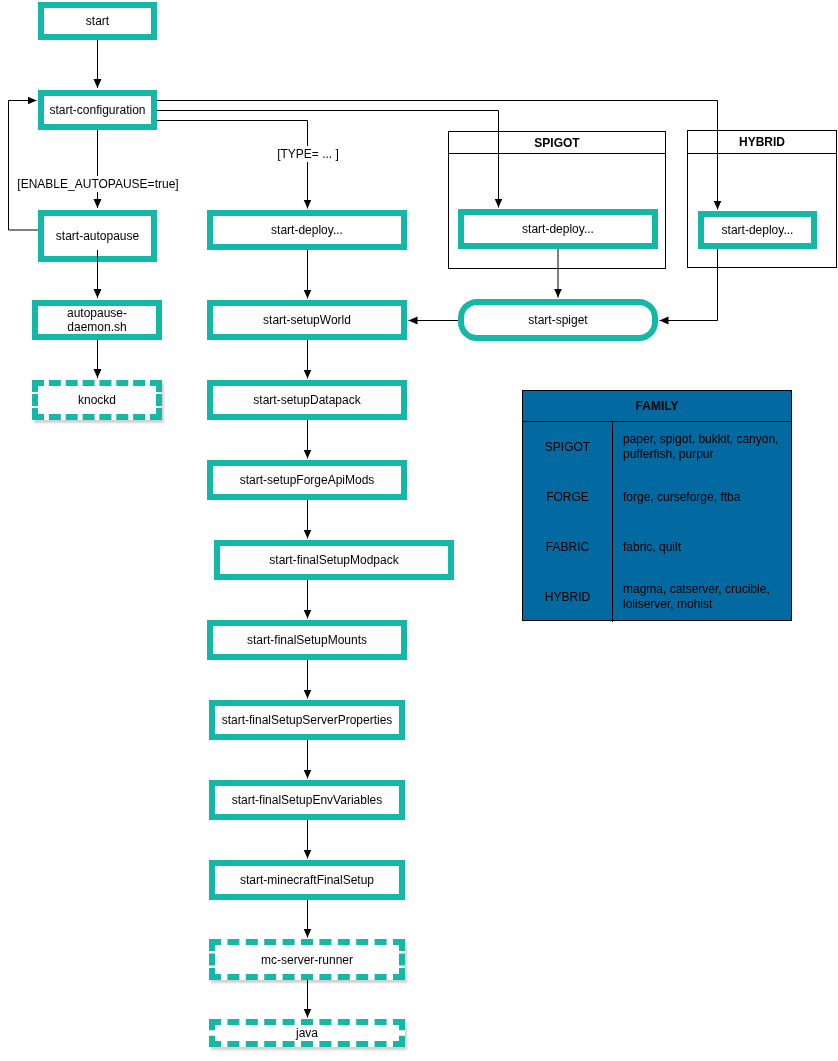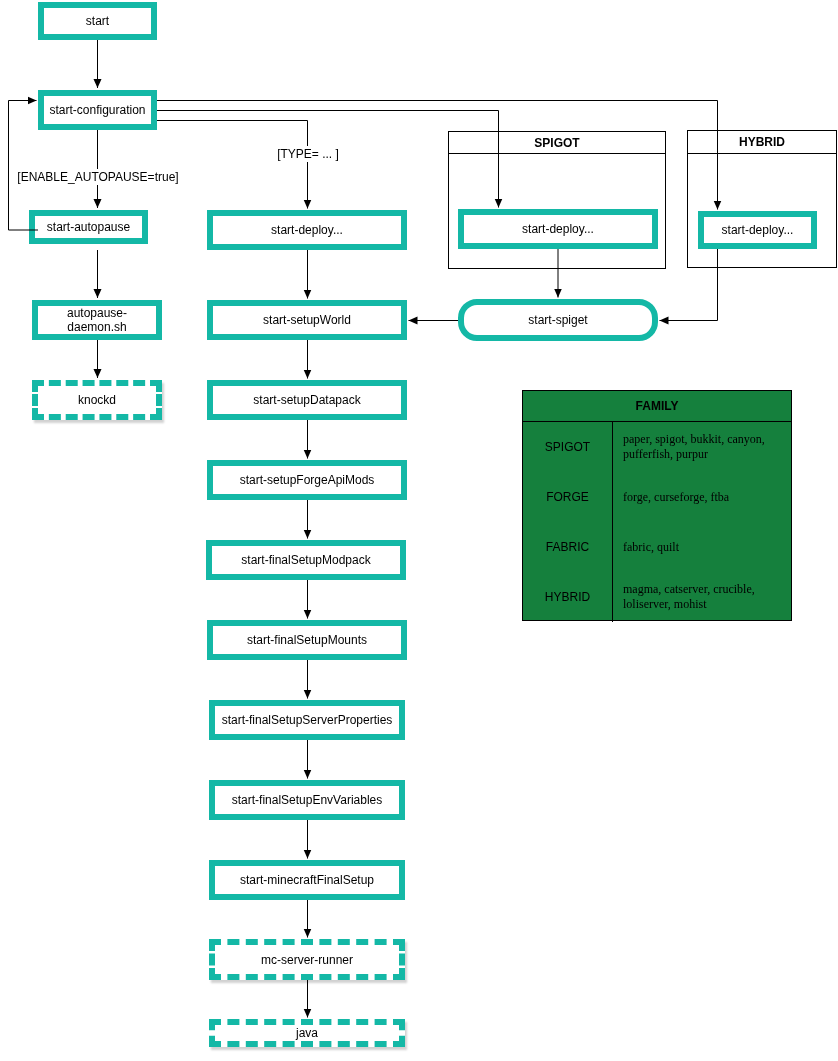--- a/index.html
+++ b/index.html
@@ -63,21 +63,21 @@
     background: #ffffff;
     font-size: 12px;
     white-space: nowrap;
     padding: 1px 3px;
     z-index: 3;
   }
   .family-table {
     position: absolute;
     box-sizing: border-box;
     border: 1px solid #000000;
-    background: #15803d;
+    background: #0369a1;
     z-index: 1;
   }
   .family-table-header {
     box-sizing: border-box;
     height: 31px;
     border-bottom: 1px solid #000000;
     display: flex;
     align-items: center;
     justify-content: center;
     font-weight: bold;
@@ -97,55 +97,54 @@
     font-size: 12px;
   }
   .family-cell-members {
     box-sizing: border-box;
     flex: 1;
     display: flex;
     align-items: center;
     font-size: 12px;
     line-height: 15px;
     padding: 0 10px;
-    font-family: Liberation Serif, serif;
   }
 </style>
 </head>
 <body>
 
 <div class="canvas">
 
   <div class="group" style="left:448px; top:131px; width:218px; height:138px;">
     <div class="group-header" style="height:22px;">SPIGOT</div>
   </div>
 
   <div class="group" style="left:687px; top:130px; width:150px; height:138px;">
     <div class="group-header" style="height:23px;">HYBRID</div>
   </div>
 
   <div class="node" style="left:38px; top:2px; width:119px; height:38px;">start</div>
 
   <div class="node" style="left:38px; top:90px; width:119px; height:40px;">start-configuration</div>
 
-  <div class="node" style="left:29px; top:210px; width:119px; height:34px;">start-autopause</div>
+  <div class="node" style="left:38px; top:210px; width:119px; height:52px;">start-autopause</div>
 
   <div class="node" style="left:32px; top:300px; width:130px; height:40px;">autopause-daemon.sh</div>
 
   <div class="node dashed" style="left:32px; top:380px; width:130px; height:40px;">knockd</div>
 
   <div class="node" style="left:207px; top:210px; width:200px; height:40px;">start-deploy...</div>
 
   <div class="node" style="left:207px; top:300px; width:200px; height:40px;">start-setupWorld</div>
 
   <div class="node" style="left:207px; top:380px; width:200px; height:40px;">start-setupDatapack</div>
 
   <div class="node" style="left:207px; top:460px; width:200px; height:40px;">start-setupForgeApiMods</div>
 
-  <div class="node" style="left:206px; top:540px; width:200px; height:40px;">start-finalSetupModpack</div>
+  <div class="node" style="left:214px; top:540px; width:240px; height:40px;">start-finalSetupModpack</div>
 
   <div class="node" style="left:209px; top:700px; width:196px; height:40px;">start-finalSetupServerProperties</div>
 
   <div class="node" style="left:207px; top:620px; width:200px; height:40px;">start-finalSetupMounts</div>
 
   <div class="node" style="left:209px; top:860px; width:196px; height:40px;">start-minecraftFinalSetup</div>
 
   <div class="node" style="left:209px; top:780px; width:196px; height:40px;">start-finalSetupEnvVariables</div>
 
   <div class="node dashed" style="left:209px; top:939px; width:196px; height:41px;">mc-server-runner</div>
@@ -182,21 +181,21 @@
       <path d="M307.5 740 L307.5 778.5" marker-end="url(#arrow)"></path>
       <path d="M307.5 820 L307.5 858.5" marker-end="url(#arrow)"></path>
       <path d="M307.5 900 L307.5 937.5" marker-end="url(#arrow)"></path>
       <path d="M307.5 980 L307.5 1017.5" marker-end="url(#arrow)"></path>
       <path d="M558 249 L558 297.5" marker-end="url(#arrow)"></path>
       <path d="M717.5 249 L717.5 320.5 L659.5 320.5" marker-end="url(#arrow)"></path>
       <path d="M458 320.5 L408.5 320.5" marker-end="url(#arrow)"></path>
     </g>
   </svg>
 
-  <div class="edge-label" style="left:98px; top:177px;">[ENABLE_AUTOPAUSE=true]</div>
+  <div class="edge-label" style="left:98px; top:184px;">[ENABLE_AUTOPAUSE=true]</div>
 
   <div class="edge-label" style="left:308px; top:154px;">[TYPE= ... ]</div>
 
   <div class="family-table" style="left:522px; top:390px; width:270px; height:231px;">
     <div class="family-table-header">FAMILY</div>
 
     <div class="family-row">
       <div class="family-cell-name">SPIGOT</div>
       <div class="family-cell-members">paper, spigot, bukkit, canyon, pufferfish, purpur</div>
     </div>

